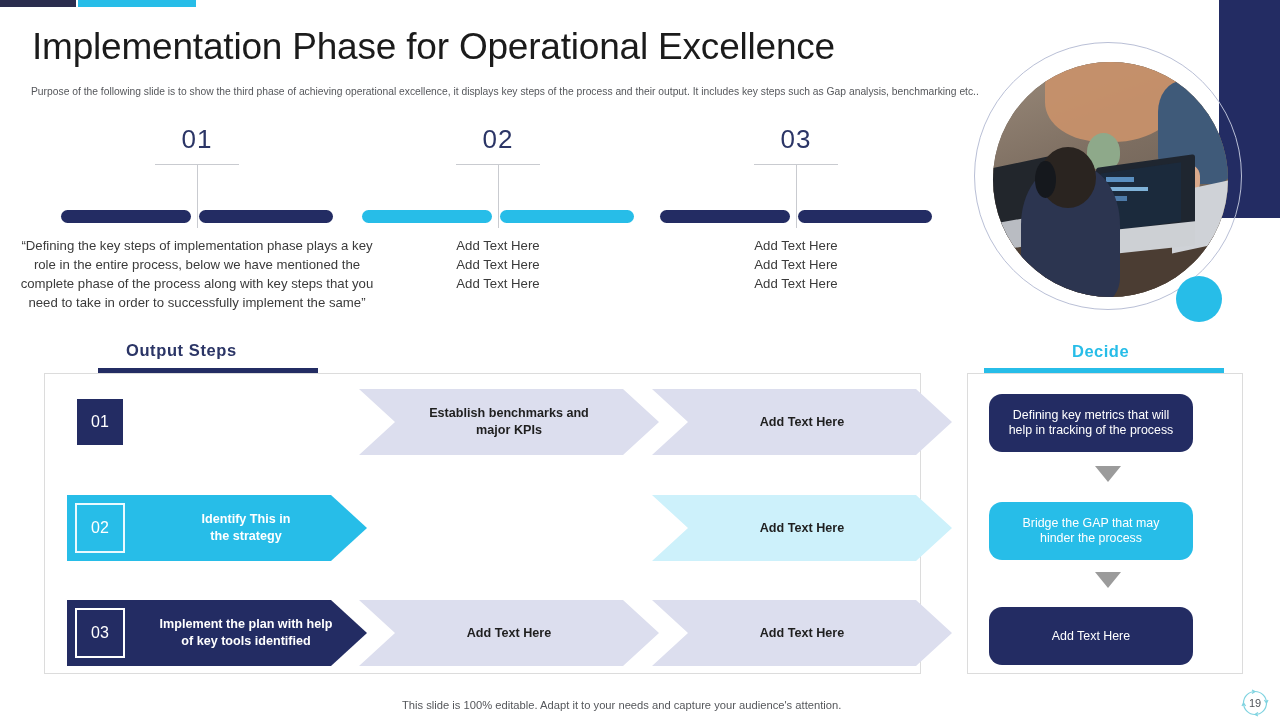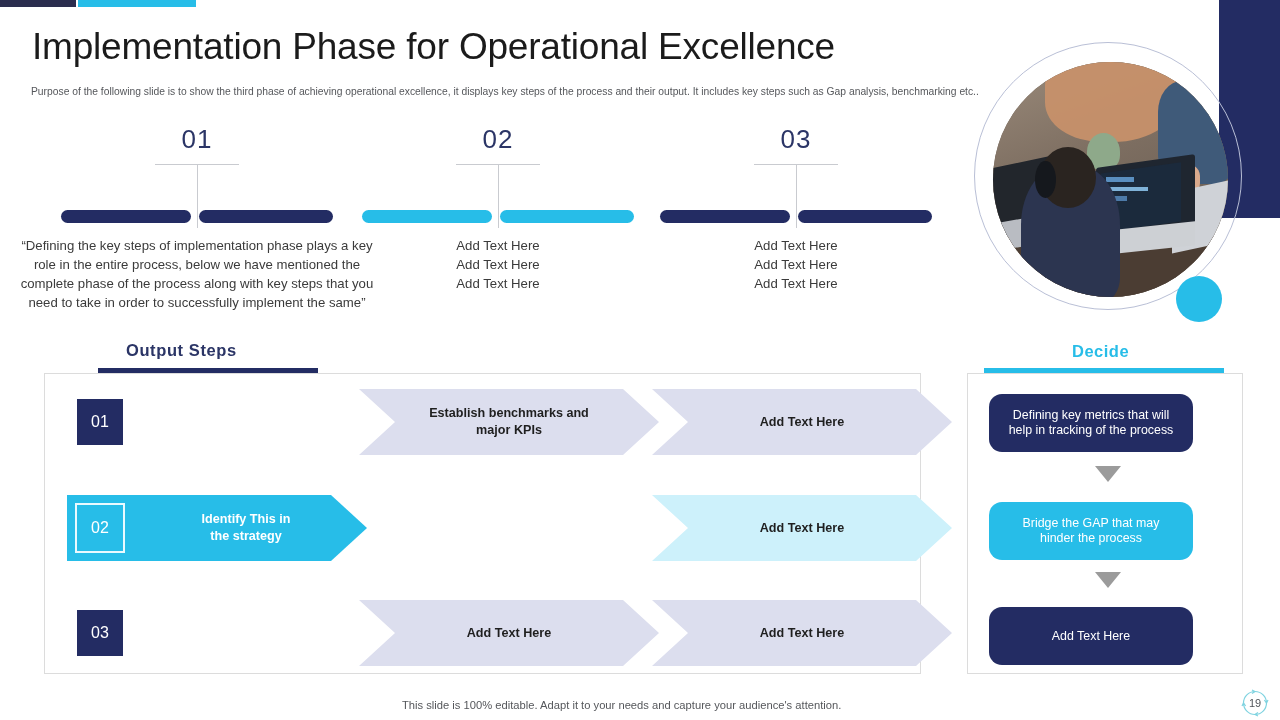--- a/index.html
+++ b/index.html
@@ -291,20 +291,24 @@
       <span class="txt">Identify This in
 the strategy</span>
     </div>
     <div class="badge b2">02</div>
     <div class="chev c3 cyan-light">
       <span class="txt">Add  Text Here</span>
     </div>
   </div>
 
   <div class="ps-row r3">
+    <div class="chev first c1 navy-dark">
+      <span class="txt">Implement the plan with help
+of key tools identified</span>
+    </div>
     <div class="badge b3">03</div>
     <div class="chev c2 lav-light">
       <span class="txt">Add  Text Here</span>
     </div>
     <div class="chev c3 lav-light">
       <span class="txt">Add  Text Here</span>
     </div>
   </div>
 
 </div>

